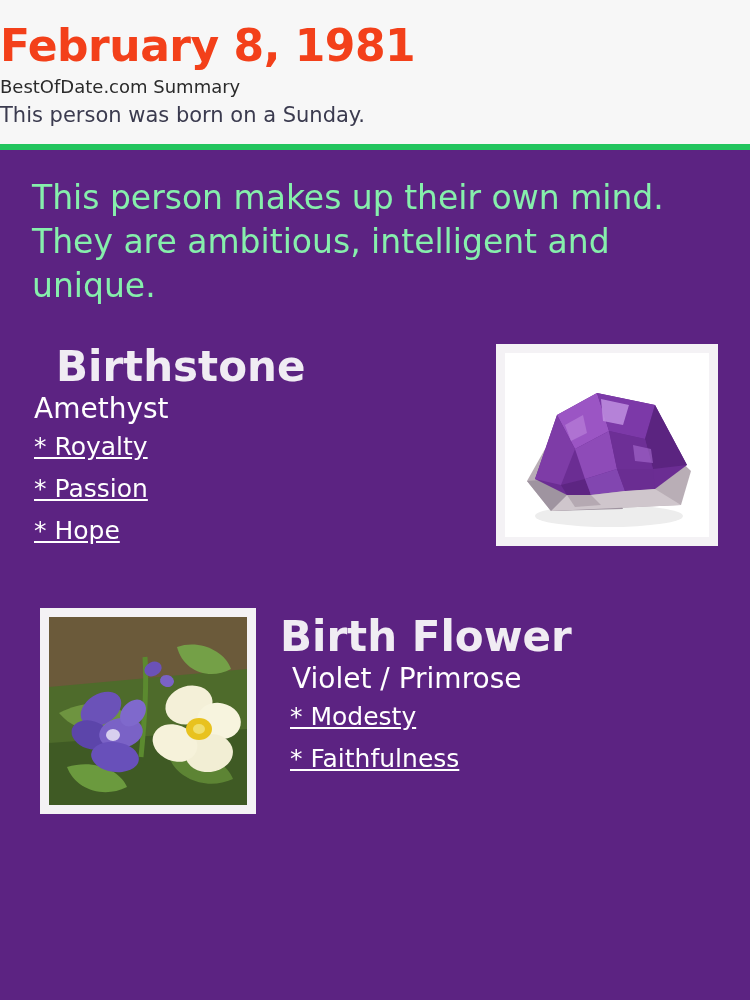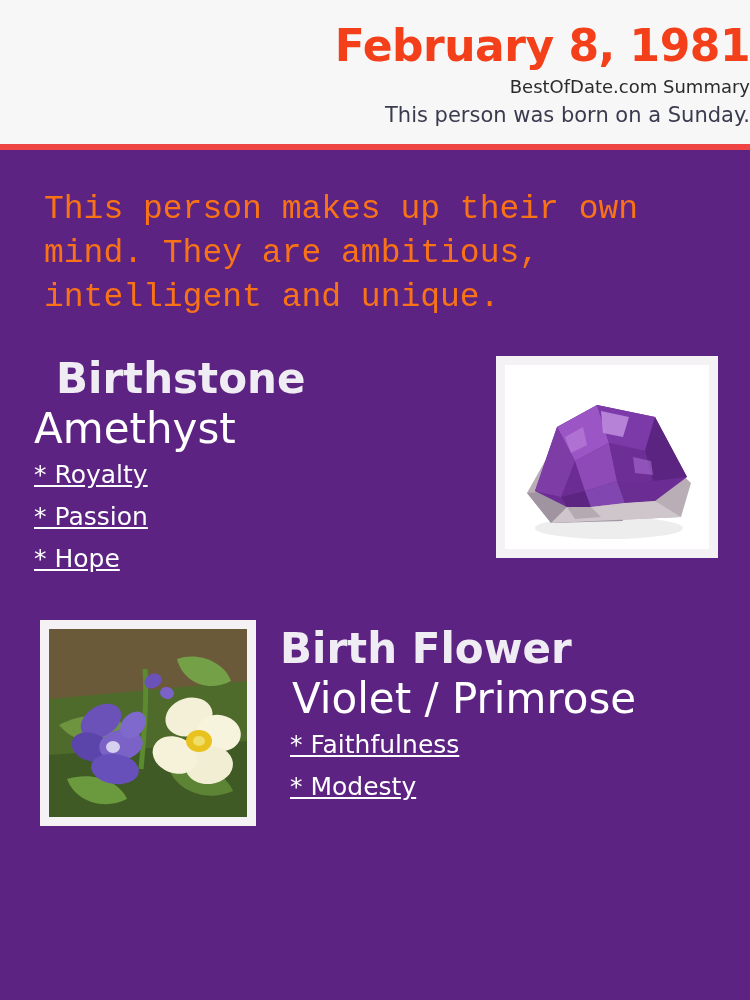--- a/index.html
+++ b/index.html
@@ -20,22 +20,22 @@
     display: flex;
     flex-direction: column;
   }
 
   
   .header {
     background: #f7f7f7;
     width: 100%;
     padding: 22px 0 16px 0;
     box-sizing: border-box;
-    text-align: right;
-    border-bottom: 6px solid #ef4444;
+    text-align: left;
+    border-bottom: 6px solid #22c55e;
   }
   .header-date {
     color: #f3401a;
     font-size: 44px;
     font-weight: bold;
     line-height: 1.1;
     letter-spacing: -0.5px;
     margin: 0 0 6px 0;
   }
   .header-sub {
@@ -65,44 +65,43 @@
   .zodiac-title {
     font-size: 48px;
     font-weight: bold;
     color: #f0ecf3;
     margin: 0 0 6px 0;
     line-height: 1.05;
   }
   .zodiac-desc {
     font-size: 33px;
     line-height: 1.33;
-    color: #f97316;
-    margin: 12px;
+    color: #86efac;
+    margin: 0;
     max-width: 650px;
-    font-family: Liberation Mono, monospace;
   }
 
   
   .stone-section {
     margin-top: 36px;
     position: relative;
     min-height: 230px;
   }
   .stone-text {
     width: 440px;
   }
   .section-title {
     font-size: 42px;
     font-weight: bold;
     color: #f0ecf3;
     margin: 0 0 2px 24px;
     line-height: 1.1;
   }
   .section-value {
-    font-size: 42px;
+    font-size: 28px;
     color: #ffffff;
     margin: 0 0 6px 2px;
     line-height: 1.2;
   }
   .trait {
     font-size: 25px;
     color: #ffffff;
     margin: 0 0 12px 2px;
     line-height: 1.2;
     text-decoration: underline;
@@ -246,19 +245,19 @@
 
             <ellipse cx="104" cy="52" rx="9" ry="7" transform="rotate(-25 104 52)" fill="#6b52b8"></ellipse>
             <ellipse cx="118" cy="64" rx="7" ry="6" transform="rotate(15 118 64)" fill="#7a62c6"></ellipse>
           </svg>
         </div>
       </div>
 
       <div class="flower-text">
         <div class="section-title">Birth Flower</div>
         <div class="section-value">Violet / Primrose</div>
+        <div class="trait">* Modesty</div>
         <div class="trait">* Faithfulness</div>
-        <div class="trait">* Modesty</div>
       </div>
     </div>
 
   </div>
 </div>
 
 </body></html>

